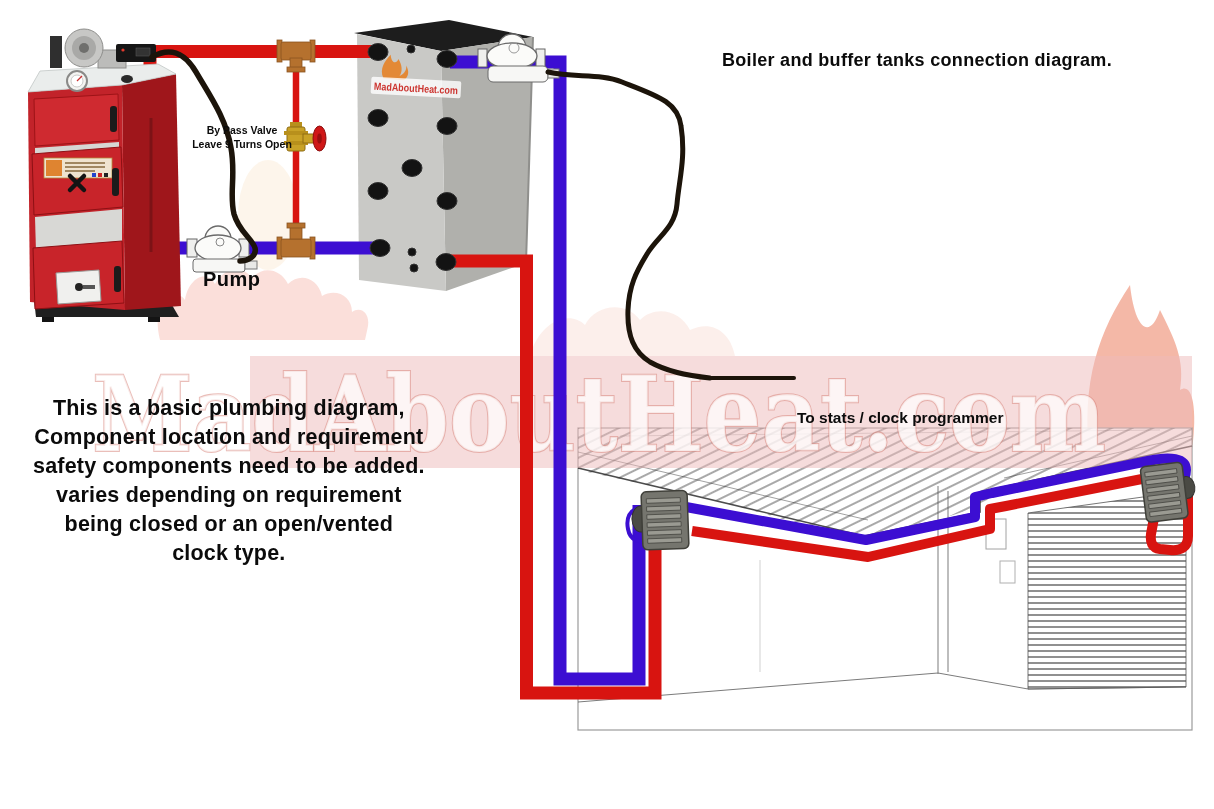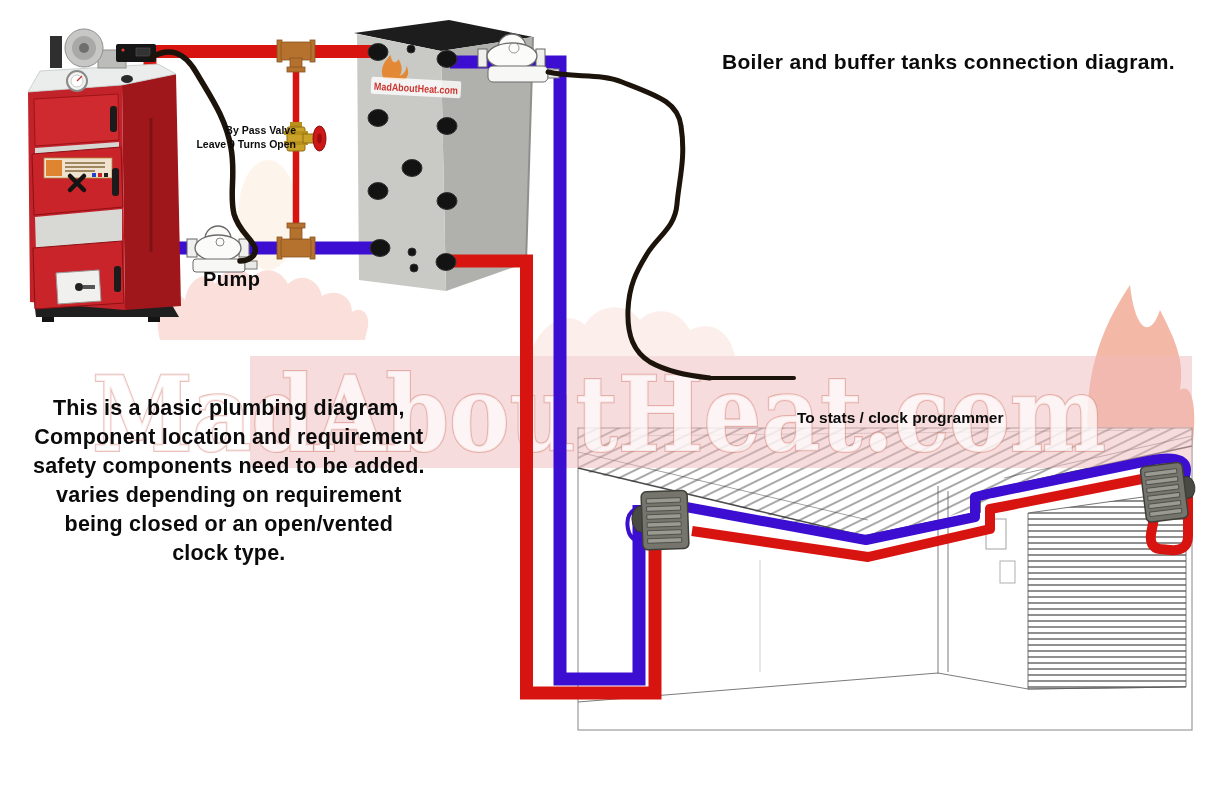--- a/index.html
+++ b/index.html
@@ -1,21 +1,21 @@
 <!DOCTYPE html>
 <html><head>
 <meta charset="utf-8">
 <style>
   html,body{margin:0;padding:0;background:#fff;}
   #stage{position:relative;width:1214px;height:809px;overflow:hidden;background:#ffffff;
          font-family:"Liberation Sans",sans-serif;}
   #art{position:absolute;left:0;top:0;}
   .lbl{position:absolute;color:#0b0b0b;white-space:nowrap;}
-  #title{left:722px;top:50px;font-size:21px;font-weight:700;letter-spacing:0.3px;}
-  #bypass-label{left:188px;top:123px;width:108px;text-align:right;
+  #title{left:722px;top:50px;font-size:18px;font-weight:700;letter-spacing:0.3px;}
+  #bypass-label{left:188px;top:123px;width:108px;text-align:center;
                 font-size:10.5px;font-weight:700;line-height:14px;}
   #pump-label{left:203px;top:268px;font-size:20px;font-weight:700;letter-spacing:0.5px;}
   #stats-label{left:797px;top:366px;font-size:15.5px;font-weight:700;margin-top:43px;}
   #description{left:33px;top:394px;font-size:21.5px;font-weight:700;
                line-height:29px;letter-spacing:0.2px;text-align:center;}
 </style>
 </head>
 <body>
 
 <div id="stage">

